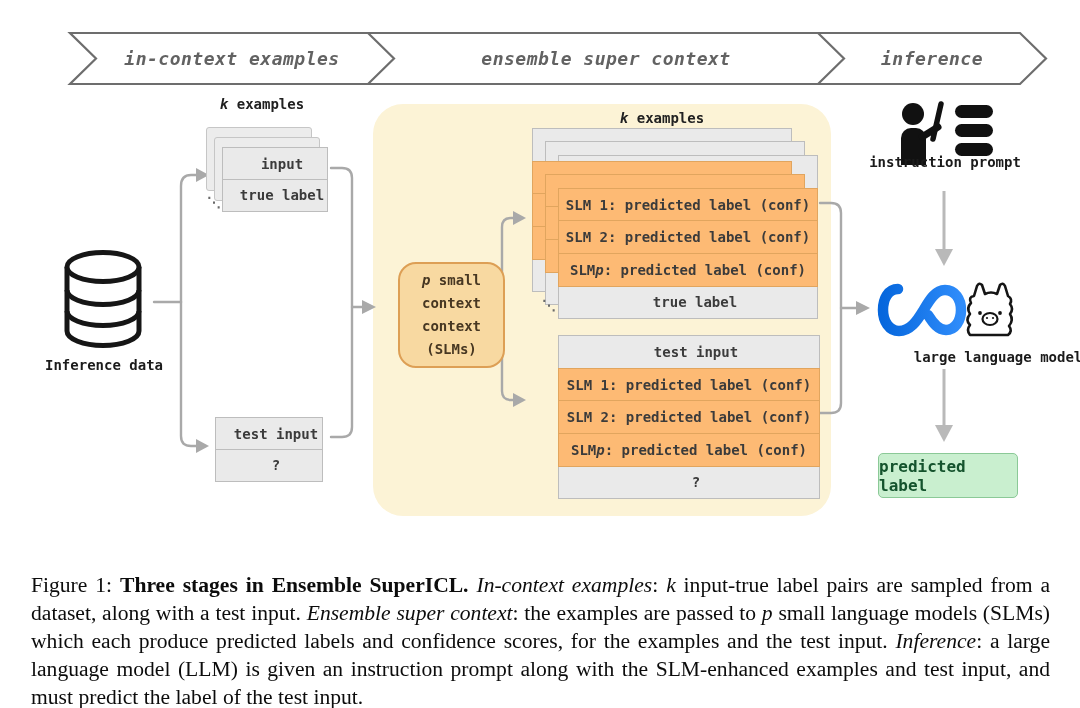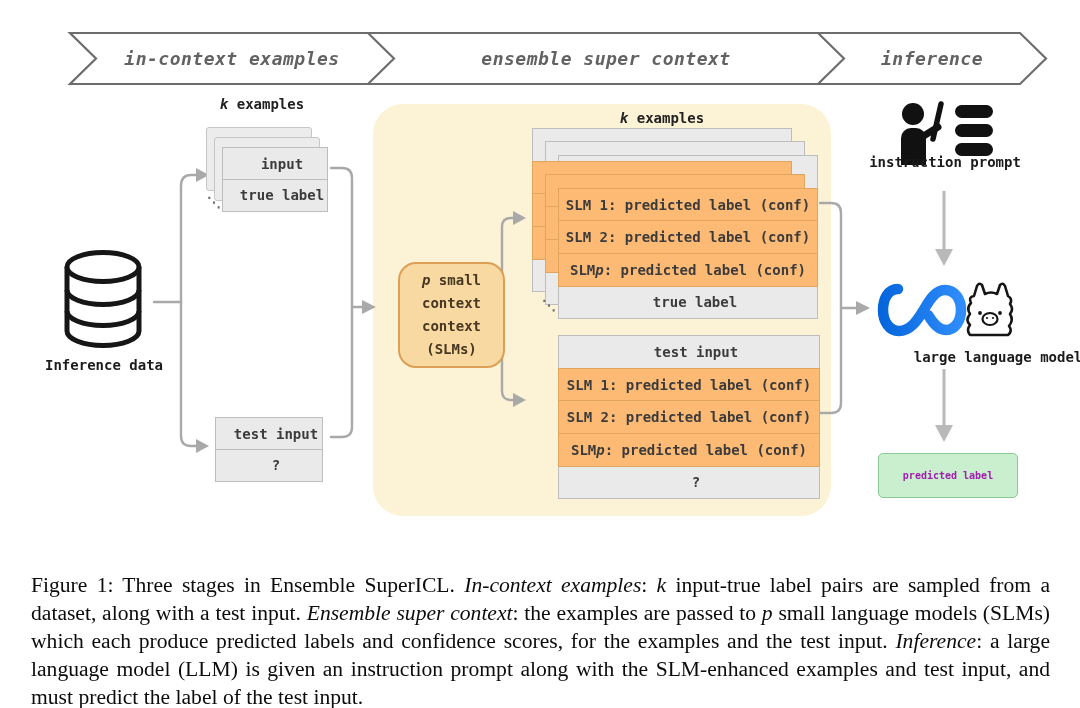--- a/index.html
+++ b/index.html
@@ -30,27 +30,27 @@
   .dots{position:absolute;font-size:14px;color:#6a6a6a;font-weight:700;}
 
   .slm-box{position:absolute;left:398px;top:262px;width:107px;height:106px;box-sizing:border-box;
     background:#f8d9a1;border:2px solid #dd9f55;border-radius:18px;
     display:flex;flex-direction:column;align-items:center;justify-content:center;
     font-size:14px;font-weight:700;color:#473722;line-height:23px;}
 
   .green-box{position:absolute;left:878px;top:453px;width:140px;height:45px;box-sizing:border-box;
     background:#c9efcf;border:1.5px solid #8bc997;border-radius:5px;
     display:flex;align-items:center;justify-content:center;
-    font-size:10px;font-weight:700;color:#a21caf;}
+    font-size:16px;font-weight:700;color:#14532d;}
 
   .caption{position:absolute;left:31px;top:549px;width:1019px;
     font-family:"Liberation Serif",serif;font-size:21.6px;line-height:28px;
     color:#0c0c0c;text-align:justify;}
   .em{font-style:italic;}
-  .bold{font-weight:normal;}
+  .bold{font-weight:bold;}
 </style>
 </head>
 <body>
 
 <div class="stage">
 
   <div class="panel"></div>
 
   <svg class="overlay" viewBox="0 0 1080 708">
     <defs>

